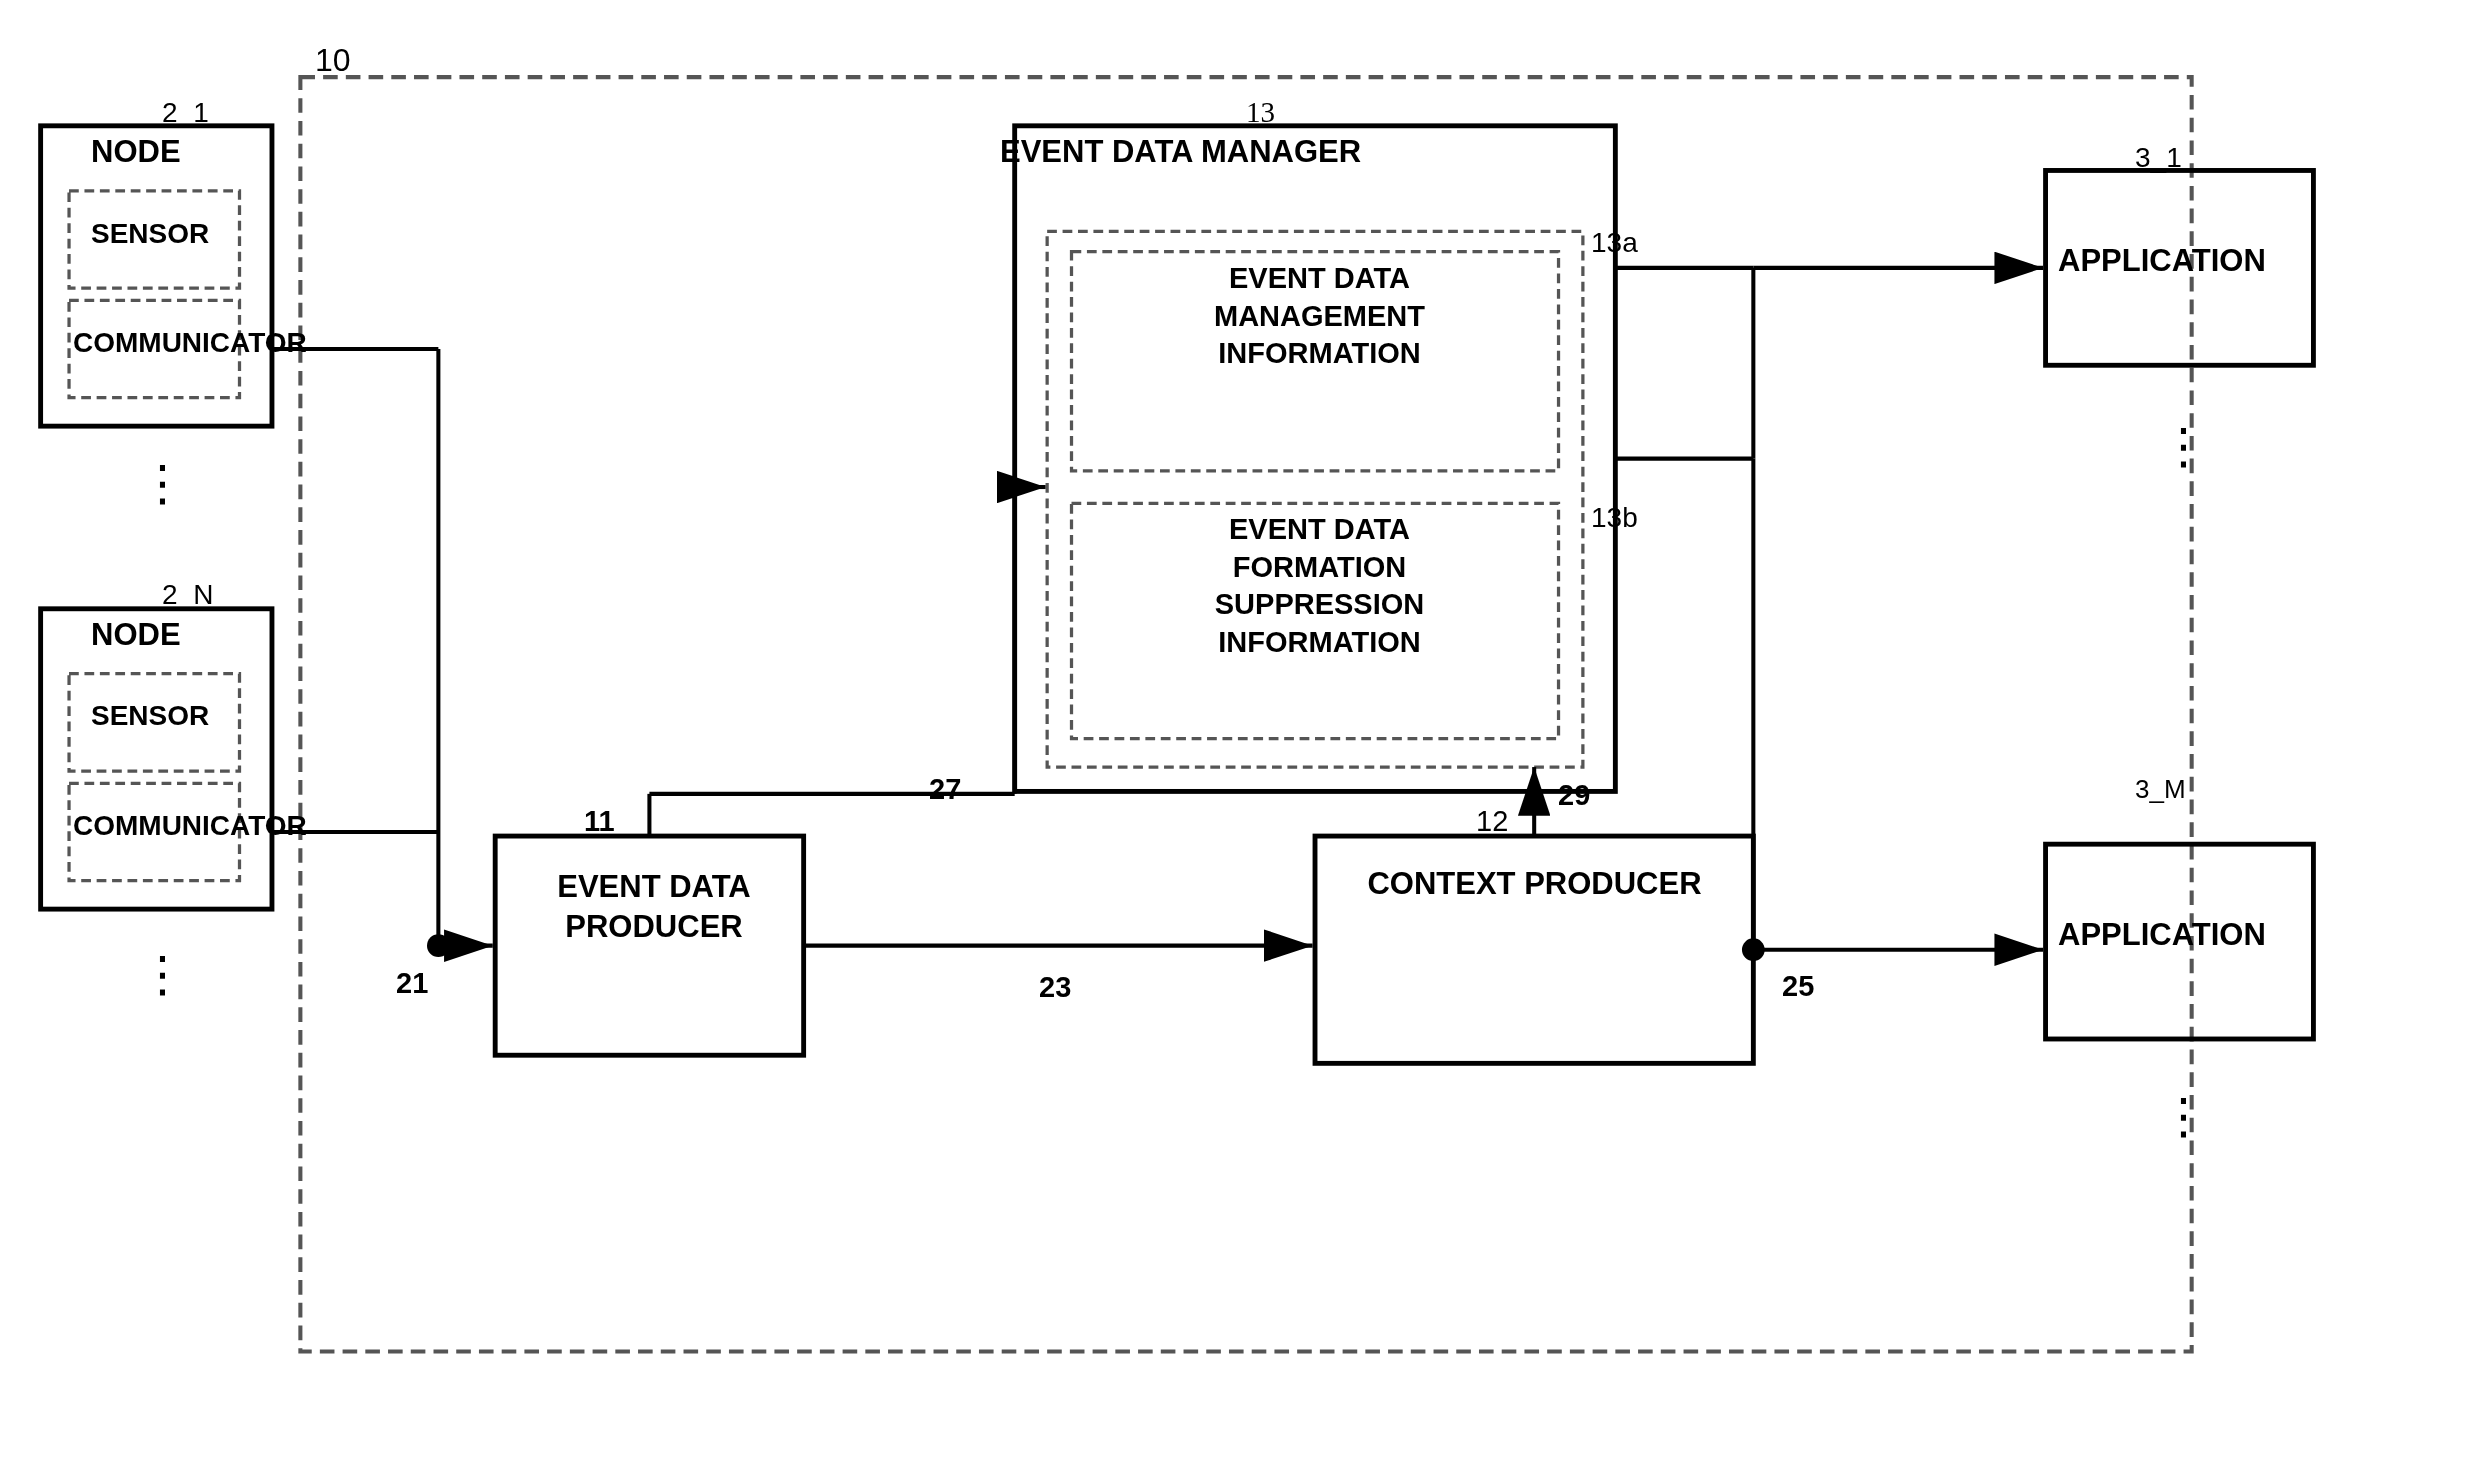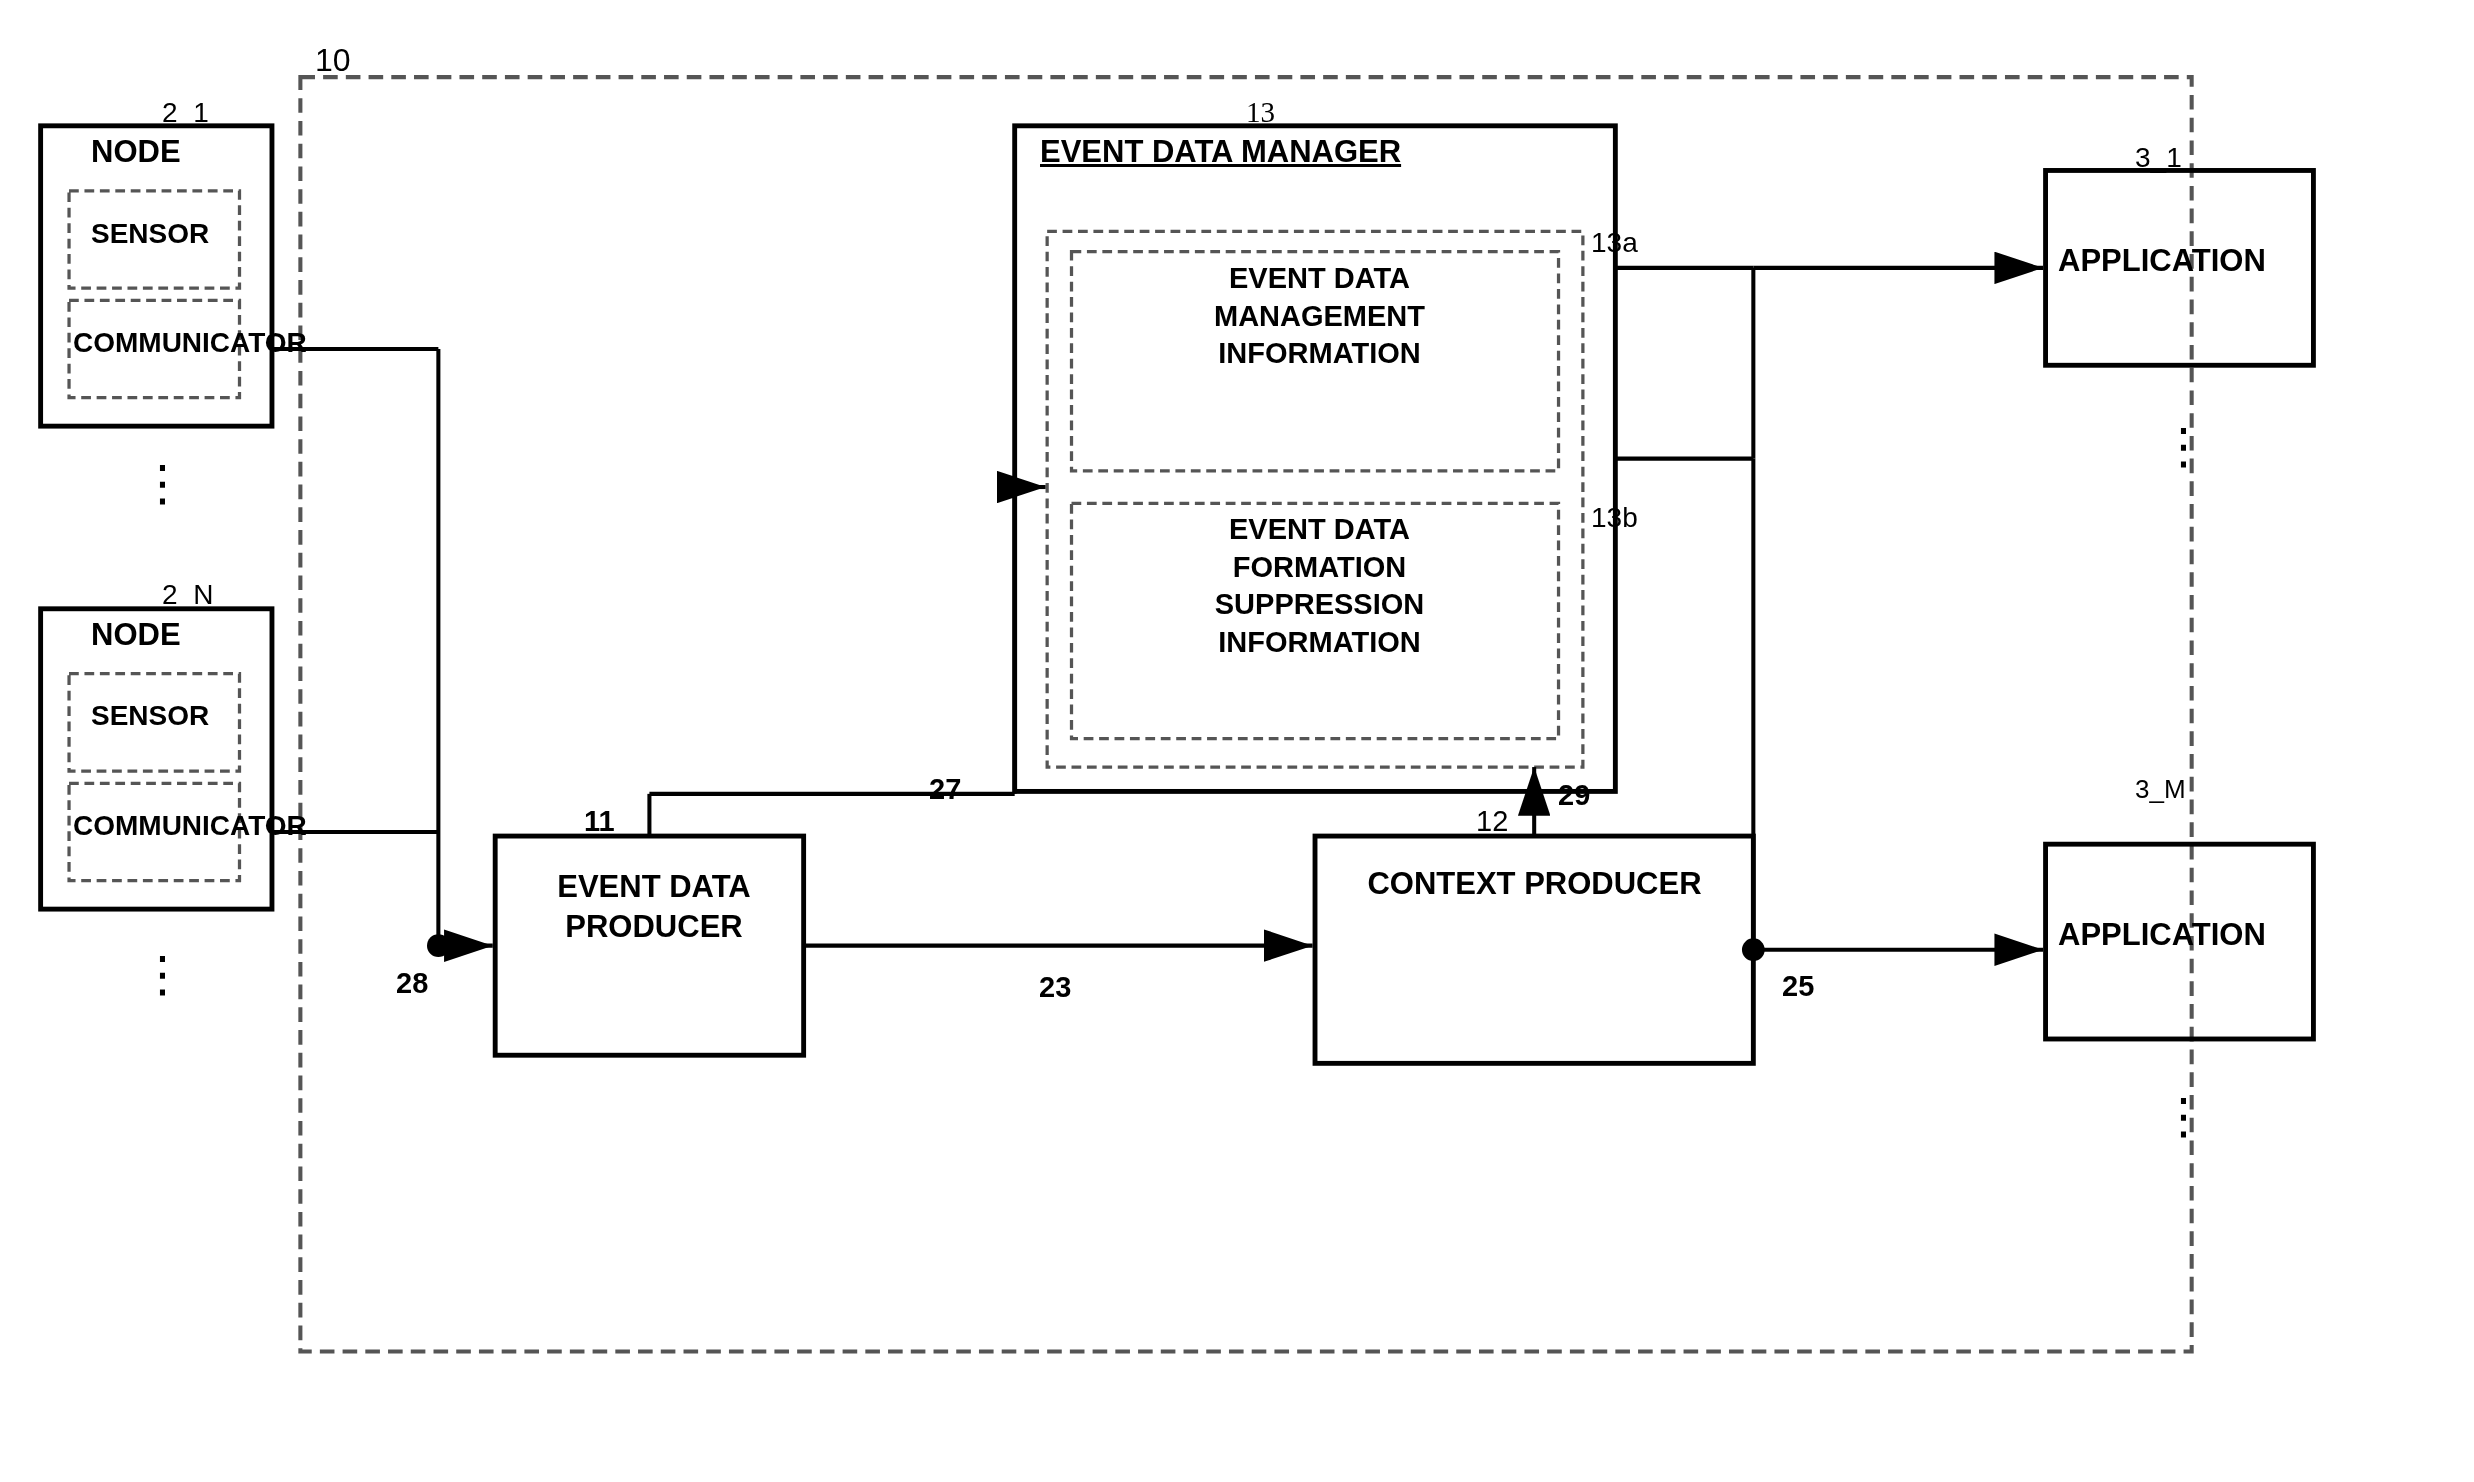--- a/index.html
+++ b/index.html
@@ -136,32 +136,32 @@
   <div class="label-small" style="left: 162px; top: 579px; font-size:28px;">2_N</div>
 
   <div class="label" style="left: 91px; top: 617px; font-size:31px;">NODE</div>
 
   <div class="label" style="left: 91px; top: 700px; font-size:28px;">SENSOR</div>
 
   <div class="label" style="left: 73px; top: 810px; font-size:28px;">COMMUNICATOR</div>
 
   <div style="position:absolute; left:138px; top:946px; font-size:49px; color:#000; letter-spacing:3.2px;">⋮</div>
 
-  <div class="label" style="left: 396px; top: 967px; font-size:29px;">28</div>
+  <div class="label" style="left: 396px; top: 967px; font-size:29px;">21</div>
 
   <div class="label" style="left: 584px; top: 805px; font-size:29px;">11</div>
   <div class="label" style="left: 508px; top: 867px; font-size:31px; line-height:1.3; text-align:center; width:292px;">EVENT DATA<br>PRODUCER</div>
 
   <div class="label" style="left: 929px; top: 773px; font-size:29px;">27</div>
 
   <div class="label" style="left: 1039px; top: 971px; font-size:29px;">23</div>
 
   <div class="label-small" style="left: 1246px; top: 96px; font-size:29px;font-family:Liberation Serif, serif;">13</div>
 
-  <div class="label" style="left: 1040px; top: 134px; font-size:31px;text-decoration:underline;">EVENT DATA MANAGER</div>
+  <div class="label" style="left: 1000px; top: 134px; font-size:31px;">EVENT DATA MANAGER</div>
 
   <div class="label-small" style="left: 1591px; top: 227px; font-size:28px;">13a</div>
 
   <div class="label" style="position:absolute; left:1084px; top:260px; font-size:29px; line-height:1.3; text-align:center; width:471px;">EVENT DATA<br>MANAGEMENT<br>INFORMATION</div>
 
   <div class="label-small" style="left: 1591px; top: 502px; font-size:28px;">13b</div>
 
   <div class="label" style="position:absolute; left:1084px; top:511px; font-size:29px; line-height:1.3; text-align:center; width:471px;">EVENT DATA<br>FORMATION<br>SUPPRESSION<br>INFORMATION</div>
 
   <div class="label" style="left: 1558px; top: 779px; font-size:29px;">29</div>

